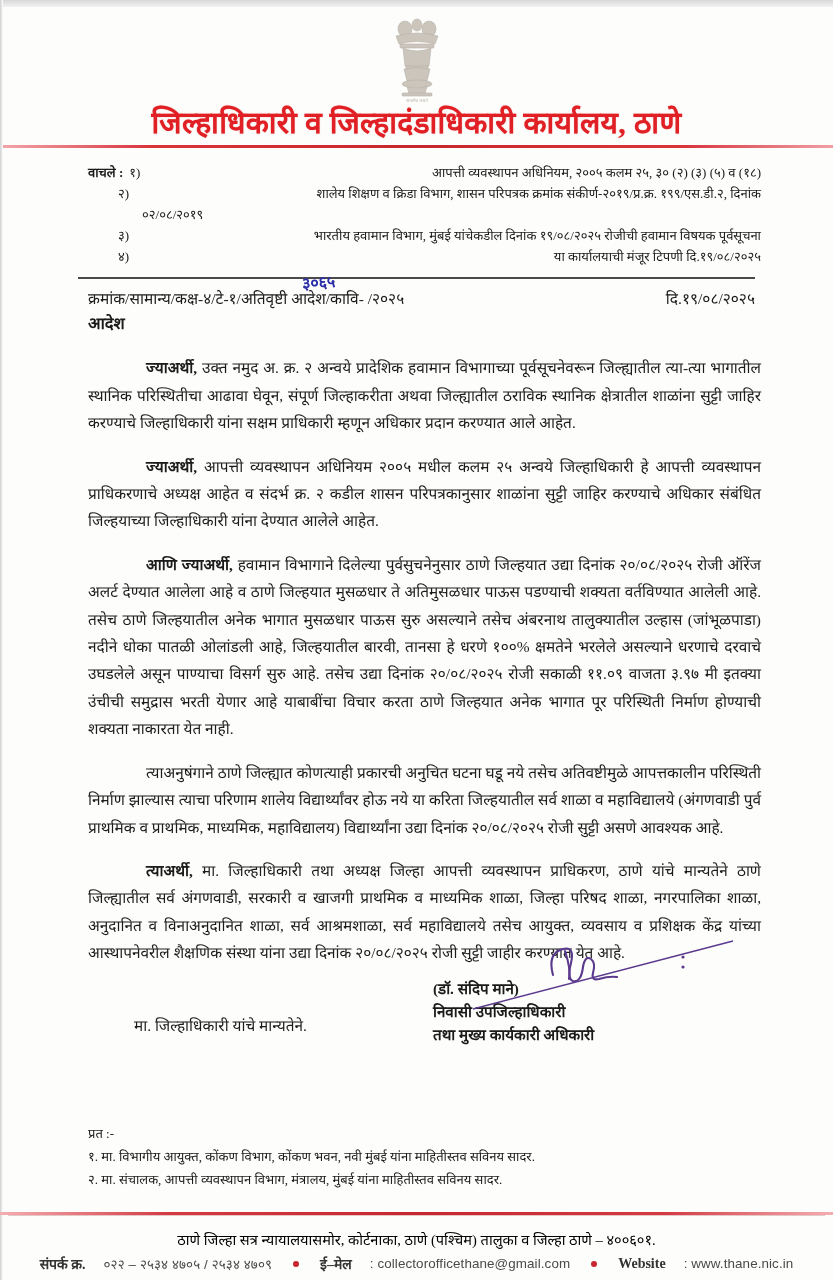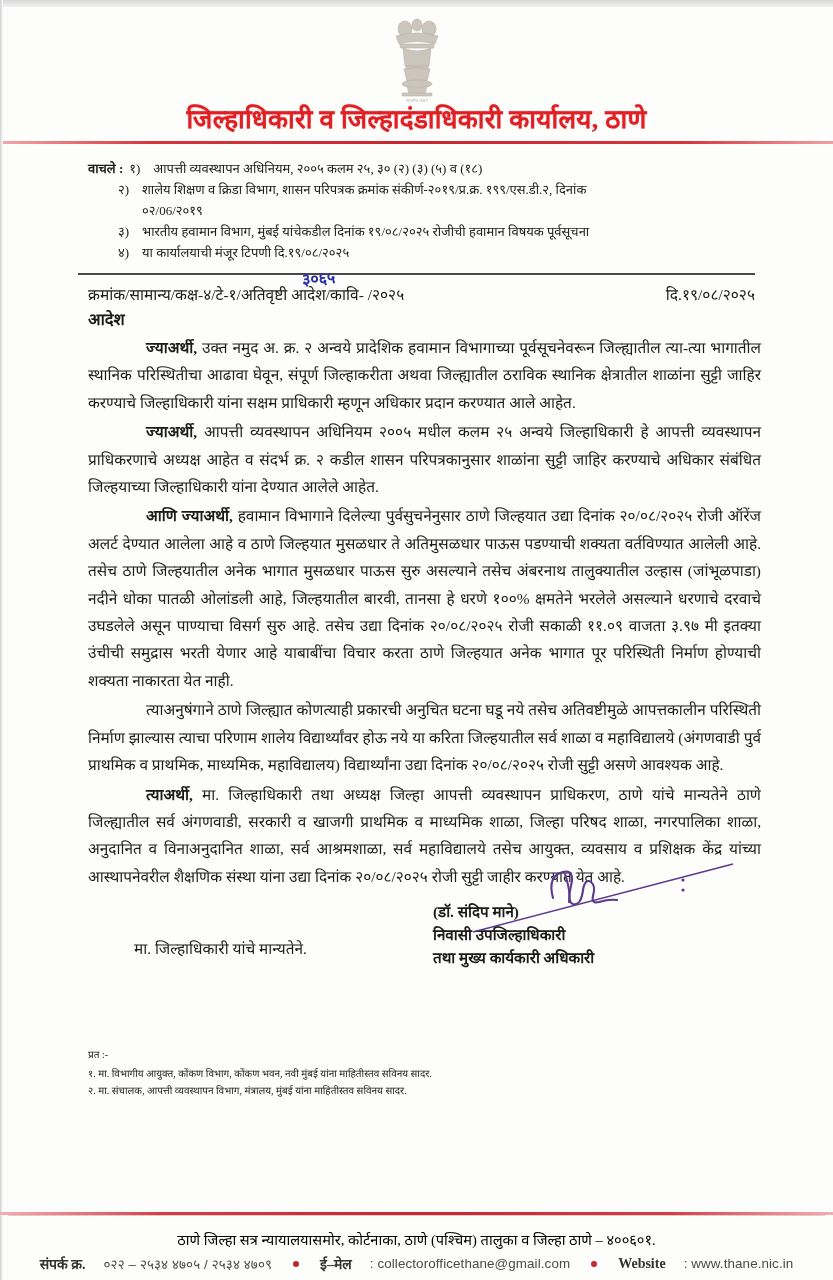--- a/index.html
+++ b/index.html
@@ -39,21 +39,21 @@
     margin: 0 auto;
     width: 62px;
     height: 88px;
     display: block;
     opacity: .72;
   }
   .org-title {
     margin-top: 2px;
     font-family: "Liberation Serif", "DejaVu Serif", serif;
     font-weight: bold;
-    font-size: 26px;
+    font-size: 30px;
     letter-spacing: .3px;
     color: #e02024;
     text-shadow: 0 0 1px rgba(224,32,36,.5);
     line-height: 1.1;
   }
   .red-rule {
     margin-top: 6px;
     height: 3px;
     background: linear-gradient(90deg,#f2a7ab 0%, #d8343c 18%, #c8262e 50%, #d8343c 82%, #f0a0a5 100%);
     width: 100%;
@@ -72,21 +72,21 @@
   .refs .ref-label {
     font-weight: bold;
     white-space: nowrap;
     margin-right: 6px;
   }
   .refs .ref-num {
     width: 24px;
     flex: 0 0 24px;
     text-align: left;
   }
-  .refs .ref-text { flex: 1 1 auto; }
+  .refs .ref-text { flex: 1 1 auto; text-align: right; }
   .refs .ref-indent { margin-left: 30px; }
   .refs .ref-cont { margin-left: 54px; }
 
   .rule-thin {
     margin: 10px 78px 0 78px;
     height: 2px;
     background: #4a4a4a;
   }
   
   .numrow {
@@ -114,21 +114,21 @@
     font-size: 16.5px;
   }
   
   .body-text {
     padding: 4px 72px 0 88px;
     font-size: 15.4px;
     line-height: 1.78;
     text-align: justify;
   }
   .body-text p {
-    margin: 0 0 2px 0;
+    margin: 16px 0 2px 0;
     text-indent: 58px;
   }
   .body-text p b { font-weight: bold; }
   
   .sig-area {
     position: relative;
     margin-top: 10px;
     padding: 0 60px 0 88px;
     min-height: 130px;
   }
@@ -153,21 +153,21 @@
     position: absolute;
     top: -38px;
     left: 0;
     width: 330px;
     height: 72px;
     pointer-events: none;
   }
   
   .copies {
     padding: 16px 60px 0 88px;
-    font-size: 10px;
+    font-size: 13px;
     line-height: 1.74;
   }
   .copies .copy-head { margin-bottom: 1px; }
   
   .footer {
     position: absolute;
     left: 0; right: 0;
     bottom: 0;
     text-align: center;
   }
@@ -248,21 +248,21 @@
   <div class="refs">
     <div class="ref-line">
       <span class="ref-label">वाचले :</span>
       <span class="ref-num">१)</span>
       <span class="ref-text">आपत्ती व्यवस्थापन अधिनियम, २००५ कलम २५, ३० (२) (३) (५) व (१८)</span>
     </div>
     <div class="ref-line ref-indent">
       <span class="ref-num">२)</span>
       <span class="ref-text">शालेय शिक्षण व क्रिडा विभाग, शासन परिपत्रक क्रमांक संकीर्ण-२०१९/प्र.क्र. १९९/एस.डी.२, दिनांक</span>
     </div>
-    <div class="ref-cont">०२/06/२०१९</div>
+    <div class="ref-cont">०२/०८/२०१९</div>
     <div class="ref-line ref-indent">
       <span class="ref-num">३)</span>
       <span class="ref-text">भारतीय हवामान विभाग, मुंबई यांचेकडील दिनांक १९/०८/२०२५ रोजीची हवामान विषयक पूर्वसूचना</span>
     </div>
     <div class="ref-line ref-indent">
       <span class="ref-num">४)</span>
       <span class="ref-text">या कार्यालयाची मंजूर टिपणी दि.१९/०८/२०२५</span>
     </div>
   </div>
 

